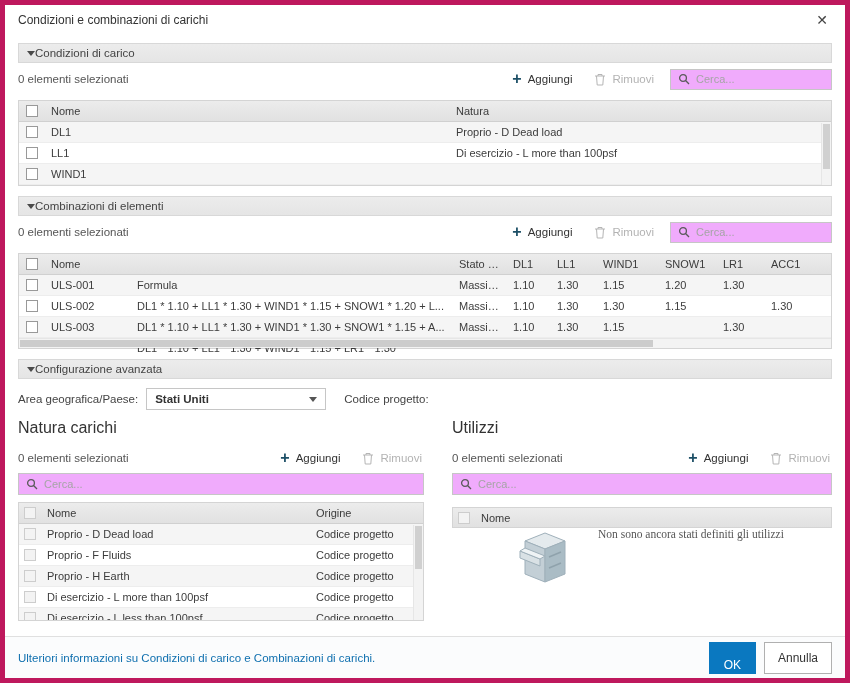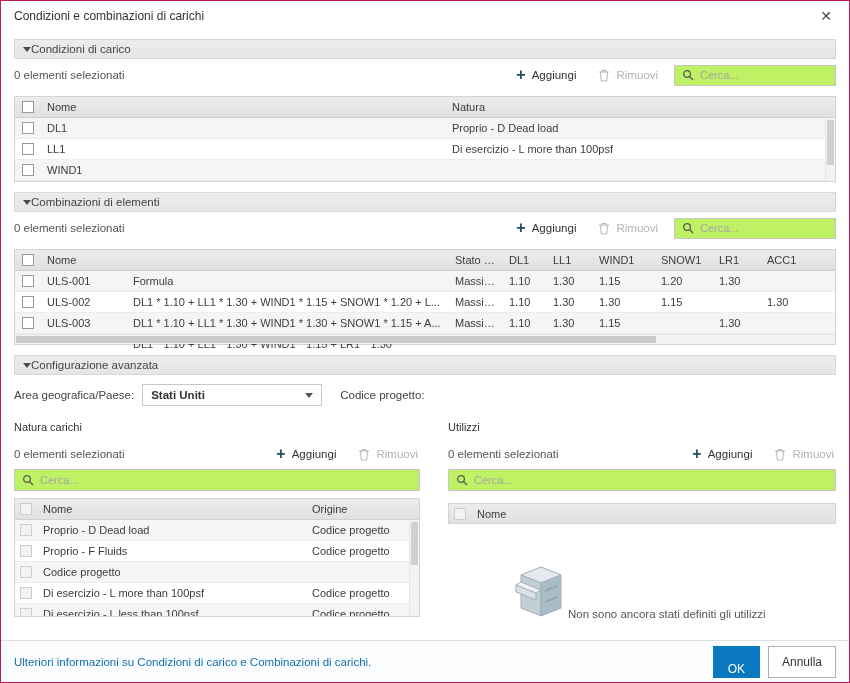--- a/index.html
+++ b/index.html
@@ -1,21 +1,21 @@
 <!DOCTYPE html>
 <html><head>
 <meta charset="utf-8">
 <style>
   * { box-sizing: border-box; margin: 0; padding: 0; }
   html,body { width:850px; height:683px; }
   body {
     font-family: "Liberation Sans", "DejaVu Sans", sans-serif;
     font-size: 12px; color:#3c3c3c; background:#fff; overflow:hidden;
   }
-  .dialog { width:850px; height:683px; border:1px solid #be185d; background:#fff; display:flex; flex-direction:column; }
+  .dialog { width:850px; height:683px; border:5px solid #be185d; background:#fff; display:flex; flex-direction:column; }
 
   
   .titlebar { height:30px; flex:0 0 30px; display:flex; align-items:center; padding:0 13px; background:#fff; }
   .titlebar .title { font-size:12px; color:#333; }
   .titlebar .close { margin-left:auto; font-size:14px; color:#444; cursor:pointer; line-height:1; padding:2px 4px; }
 
   .content { flex:1; padding:8px 13px 0 13px; overflow:hidden; }
 
   
   .sec-header { height:20px; background:linear-gradient(#ececec,#e5e5e5); border:1px solid #d8d8d8;
@@ -23,21 +23,21 @@
   .tri { width:0; height:0; border-left:4px solid transparent; border-right:4px solid transparent; border-top:5px solid #4a4a4a; }
 
   
   .controls { height:32px; display:flex; align-items:center; }
   .sel-text { font-size:11.5px; color:#555; }
   .spacer { flex:1; }
   .btn { display:flex; align-items:center; gap:6px; font-size:11.5px; cursor:pointer; white-space:nowrap; }
   .btn.add { color:#333; margin-right:22px; }
   .plus { color:#1c4f66; font-size:16px; font-weight:bold; line-height:12px; }
   .btn.remove { color:#b3b3b3; margin-right:16px; cursor:default; }
-  .searchbox { width:162px; height:21px; border:1px solid #c6c6c6; background:#bef264; display:flex; align-items:center; gap:6px; padding:0 7px; }
+  .searchbox { width:162px; height:21px; border:1px solid #c6c6c6; background:#f0abfc; display:flex; align-items:center; gap:6px; padding:0 7px; }
   .searchbox input { border:none; outline:none; flex:1; min-width:0; font-family:inherit; font-size:11px; color:#555; background:transparent; }
   .searchbox input::placeholder { color:#a5a5a5; }
   .searchbox.wide { width:100%; height:22px; margin-bottom:7px; }
 
   
   .table { border:1px solid #d4d4d4; position:relative; margin-top:5px; font-size:11px; }
   .thead { display:flex; align-items:center; height:21px; background:linear-gradient(#ececec,#e1e1e1); border-bottom:1px solid #d0d0d0; color:#3c3c3c; }
   .trow { display:flex; align-items:center; height:21px; border-bottom:1px solid #ededed; background:#fff; }
   .trow.alt { background:#f5f5f5; }
   .cell { padding:0 6px; overflow:hidden; white-space:nowrap; text-overflow:ellipsis; }
@@ -76,26 +76,26 @@
   .dd-region { width:180px; }
   .dd-code { width:142px; }
   .dd-val { font-weight:bold; font-size:11.5px; color:#333; }
   .dd-arrow { width:0; height:0; border-left:4px solid transparent; border-right:4px solid transparent; border-top:5px solid #555; margin-left:10px; }
   .lbl2 { margin-left:18px; }
 
   .panels { display:flex; gap:28px; }
   .panel { display:flex; flex-direction:column; }
   .panel.left { flex:0 0 406px; }
   .panel.right { flex:1; }
-  .panel-title { height:24px; display:flex; align-items:end; font-size:11px; color:#333; padding-bottom:6px; }
+  .panel-title { height:24px; display:flex; align-items:end; font-size:16px; color:#333; padding-bottom:6px; }
   .panel .controls { height:30px; }
   .nat-body { height:96px; overflow:hidden; }
   .usages-table { margin-top:5px; font-size:11px; position:relative; }
   .usages-table .thead { border:1px solid #d4d4d4; }
-  .empty-state { height:96px; display:flex; align-items:flex-end; padding-left:66px; }
+  .empty-state { height:96px; display:flex; align-items:flex-start; gap:26px; padding-left:66px;font-family:Liberation Serif, serif; }
   .empty-text { font-size:11.5px; color:#555; }
 
   
   .footer { flex:0 0 42px; border-top:1px solid #e0e0e0; background:#fbfcfd; display:flex; align-items:center; padding:0 13px; gap:8px; }
   .link { color:#1070af; font-size:11.5px; cursor:pointer; }
   .btn-ok { margin-left:auto; height:24px; padding:15px 14px; background:#0a78c0; border:1px solid #0a78c0; color:#fff; font-size:12px; font-family:inherit; cursor:pointer; }
   .btn-cancel { height:32px; padding:0 13px; background:#fff; border:1px solid #b0b0b0; color:#333; font-size:12px; font-family:inherit; cursor:pointer; }
 
   svg { display:block; }
 </style>
@@ -323,20 +323,21 @@
               <div class="cell ccb-sm">
                   <span class="cb disabled"></span>
                 </div>
               <div class="cell" style="flex:0 0 269px;">Proprio - F Fluids</div>
               <div class="cell" style="flex:1;">Codice progetto</div>
             </div>
             <div class="trow alt">
               <div class="cell ccb-sm">
                   <span class="cb disabled"></span>
                 </div>
+              <div class="cell" style="flex:0 0 269px;">Proprio - H Earth</div>
               <div class="cell" style="flex:1;">Codice progetto</div>
             </div>
             <div class="trow">
               <div class="cell ccb-sm">
                   <span class="cb disabled"></span>
                 </div>
               <div class="cell" style="flex:0 0 269px;">Di esercizio - L more than 100psf</div>
               <div class="cell" style="flex:1;">Codice progetto</div>
             </div>
             <div class="trow alt">

